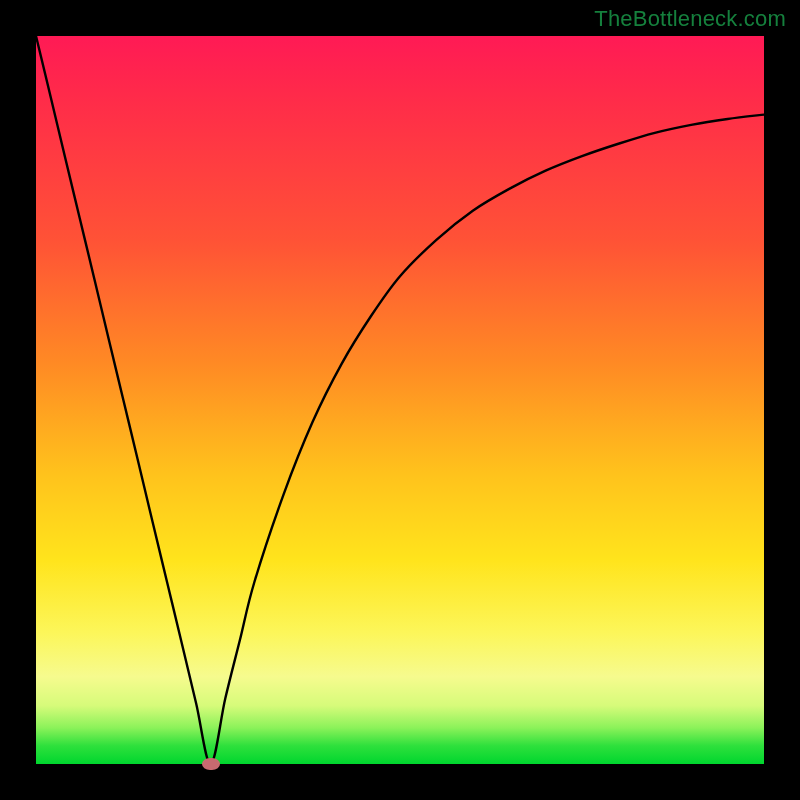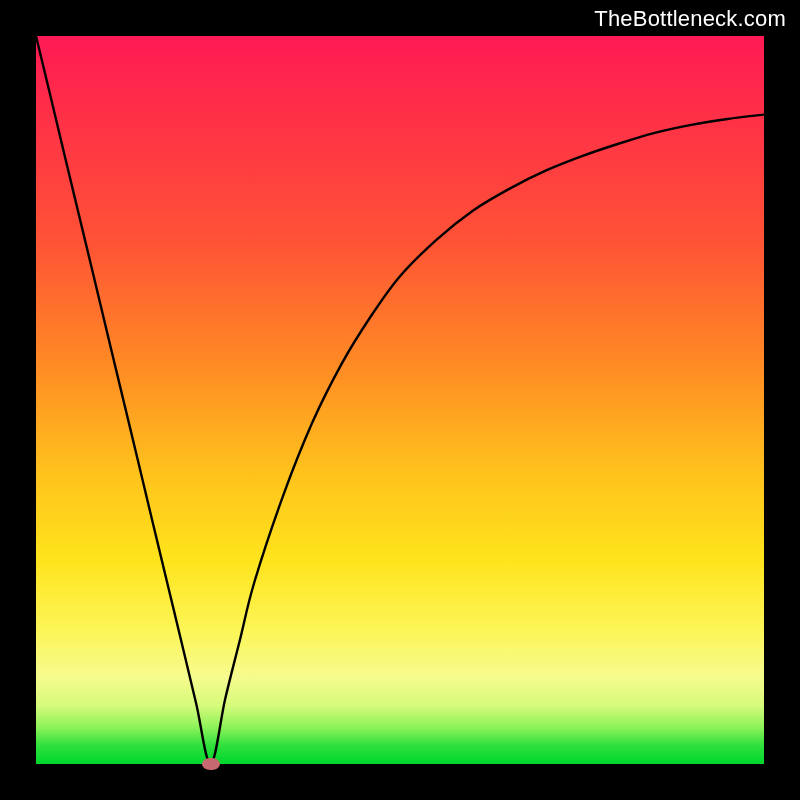--- a/index.html
+++ b/index.html
@@ -39,21 +39,21 @@
       #d6fb7a 92%,
       #8cf25a 95%,
       #2ee03c 97.5%,
       #00d62e 100%
     );
   }
   .watermark {
     position: absolute;
     top: 6px;
     right: 14px;
-    color: #ffffff;
+    color: #15803d;
     font-size: 22px;
     letter-spacing: 0.2px;
     user-select: none;
   }
   svg.curve {
     position: absolute;
     top: 0;
     left: 0;
     width: 728px;
     height: 728px;

